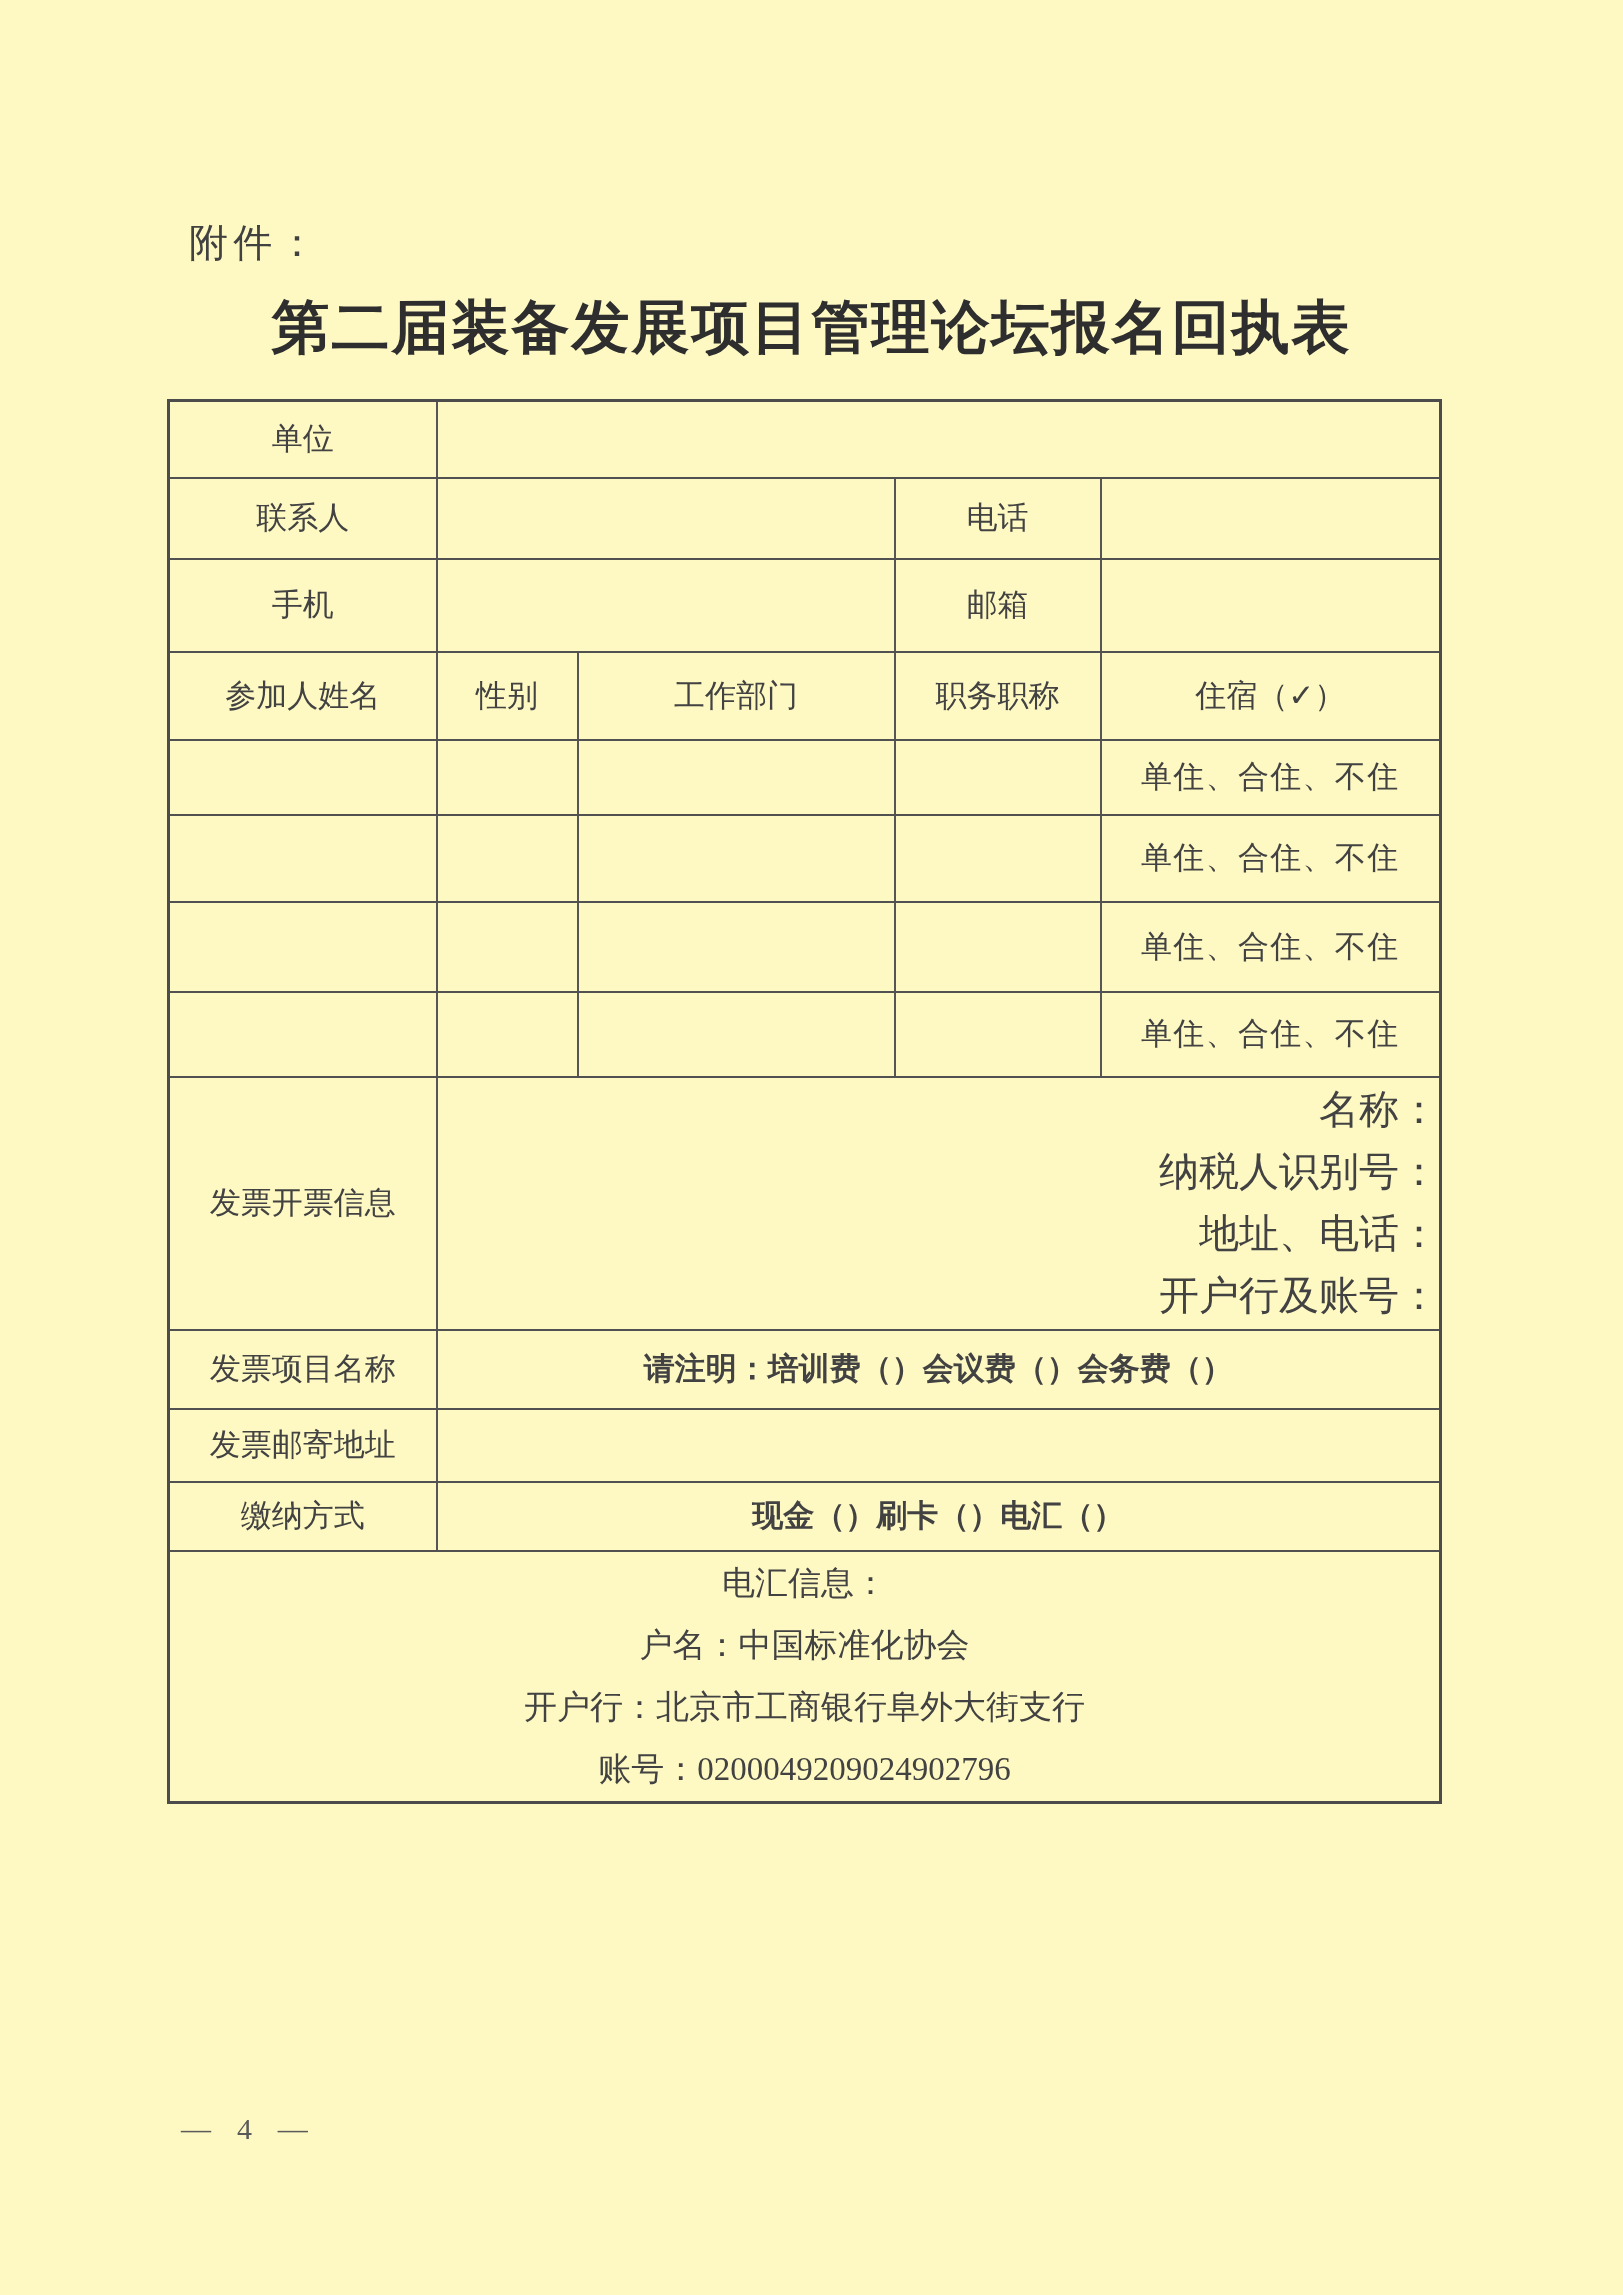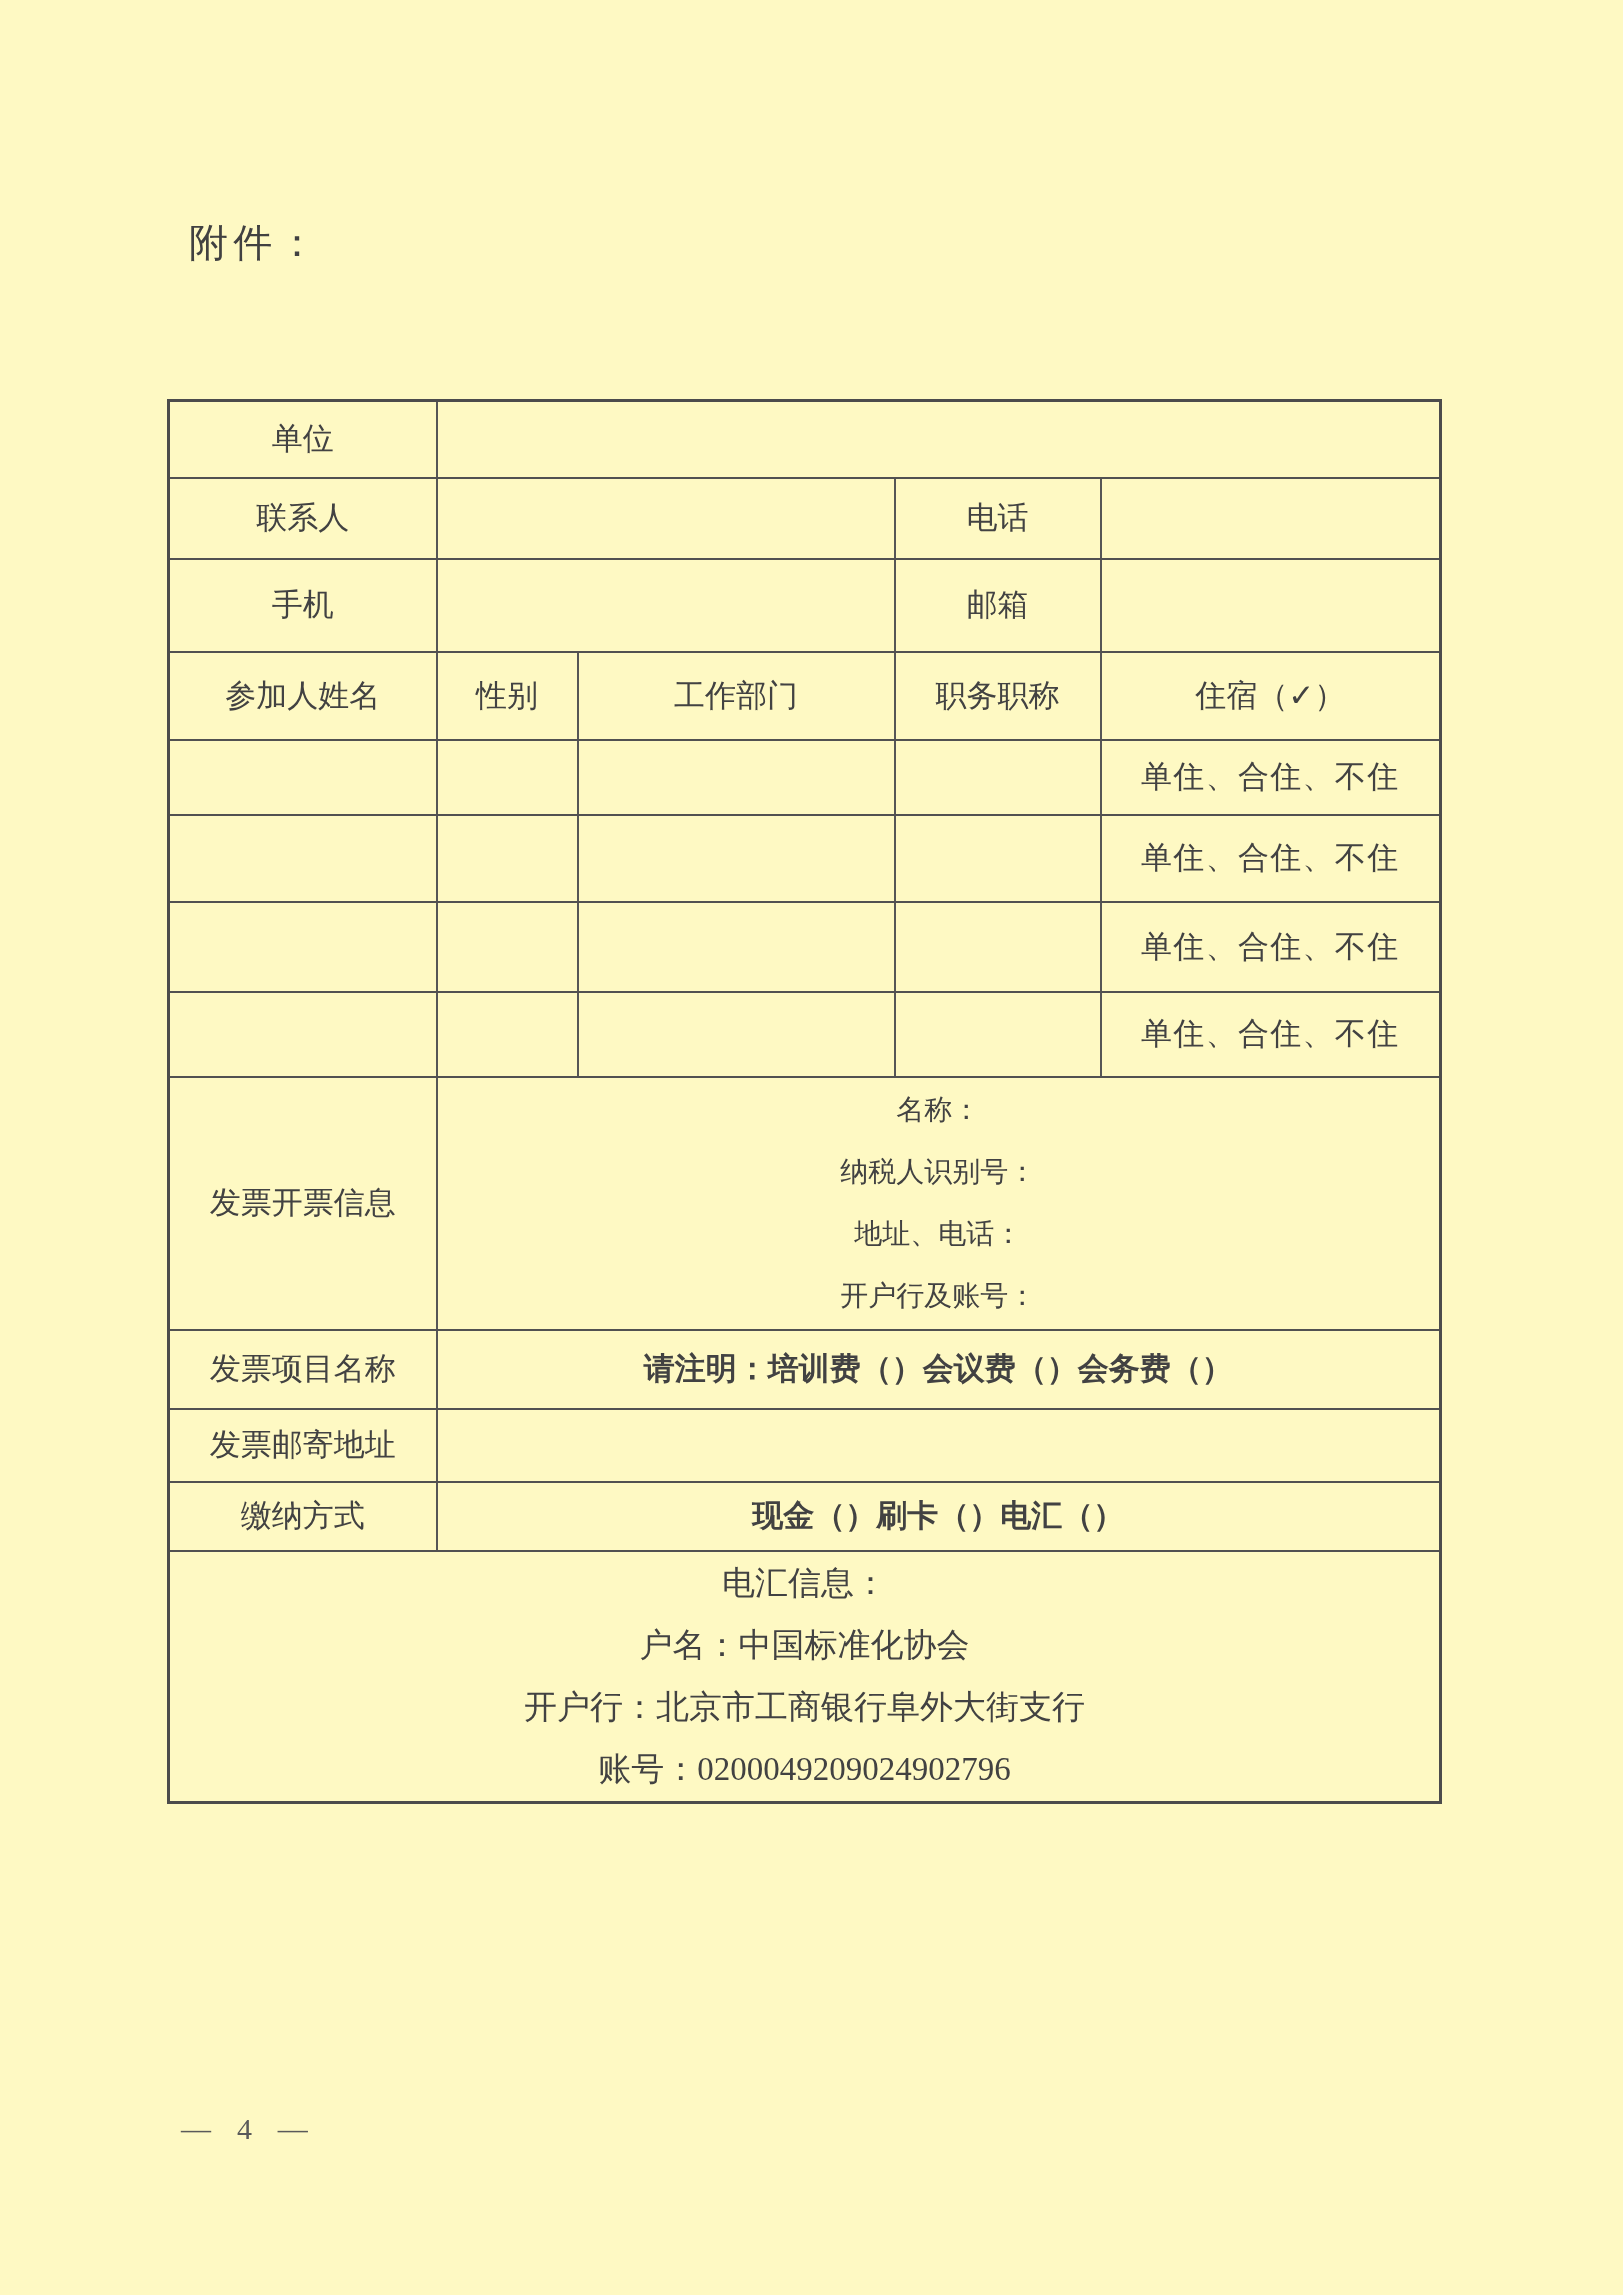--- a/index.html
+++ b/index.html
@@ -50,21 +50,21 @@
   tr.r-a3{height:90px;}
   tr.r-a4{height:85px;}
   tr.r-invinfo{height:253px;}
   tr.r-invitem{height:79px;}
   tr.r-invmail{height:73px;}
   tr.r-pay{height:69px;}
   tr.r-wire{height:252px;}
   tr.r-remarks{height:79px;}
   td.left{text-align:left;padding-left:23.6px;}
   td.lines-cell{text-align:left;vertical-align:middle;padding-left:23.6px;}
-  .cell-line{font-size:28px;line-height:62px;white-space:nowrap;}
+  .cell-line{font-size:40px;line-height:62px;white-space:nowrap;text-align:right;}
   .wire-line{font-size:33px;line-height:62px;white-space:nowrap;}
   td.boldtxt{
     font-family:"Liberation Sans","DejaVu Sans",sans-serif;
     font-weight:700;color:#333;
   }
   td.lodging{font-size:27.5px;letter-spacing:1.3px;color:#464646;}
   td.wire-cell{text-align:left;padding-left:18.3px;}
   td.remarks-cell{text-align:left;padding-left:18.3px;font-size:31px;}
   .pagenum{
     position:absolute;left:181px;top:2112px;
@@ -72,20 +72,21 @@
     font-family:"Liberation Serif","DejaVu Serif",serif;
   }
 </style>
 </head>
 <body>
 
 <div class="page">
 
   <div class="attachment">附件：</div>
 
+  <h1 class="title">第二届装备发展项目管理论坛报名回执表</h1>
 
   <table class="form">
     <colgroup>
       <col style="width:268px">
       <col style="width:141px">
       <col style="width:317px">
       <col style="width:206px">
       <col style="width:340px">
     </colgroup>
 

